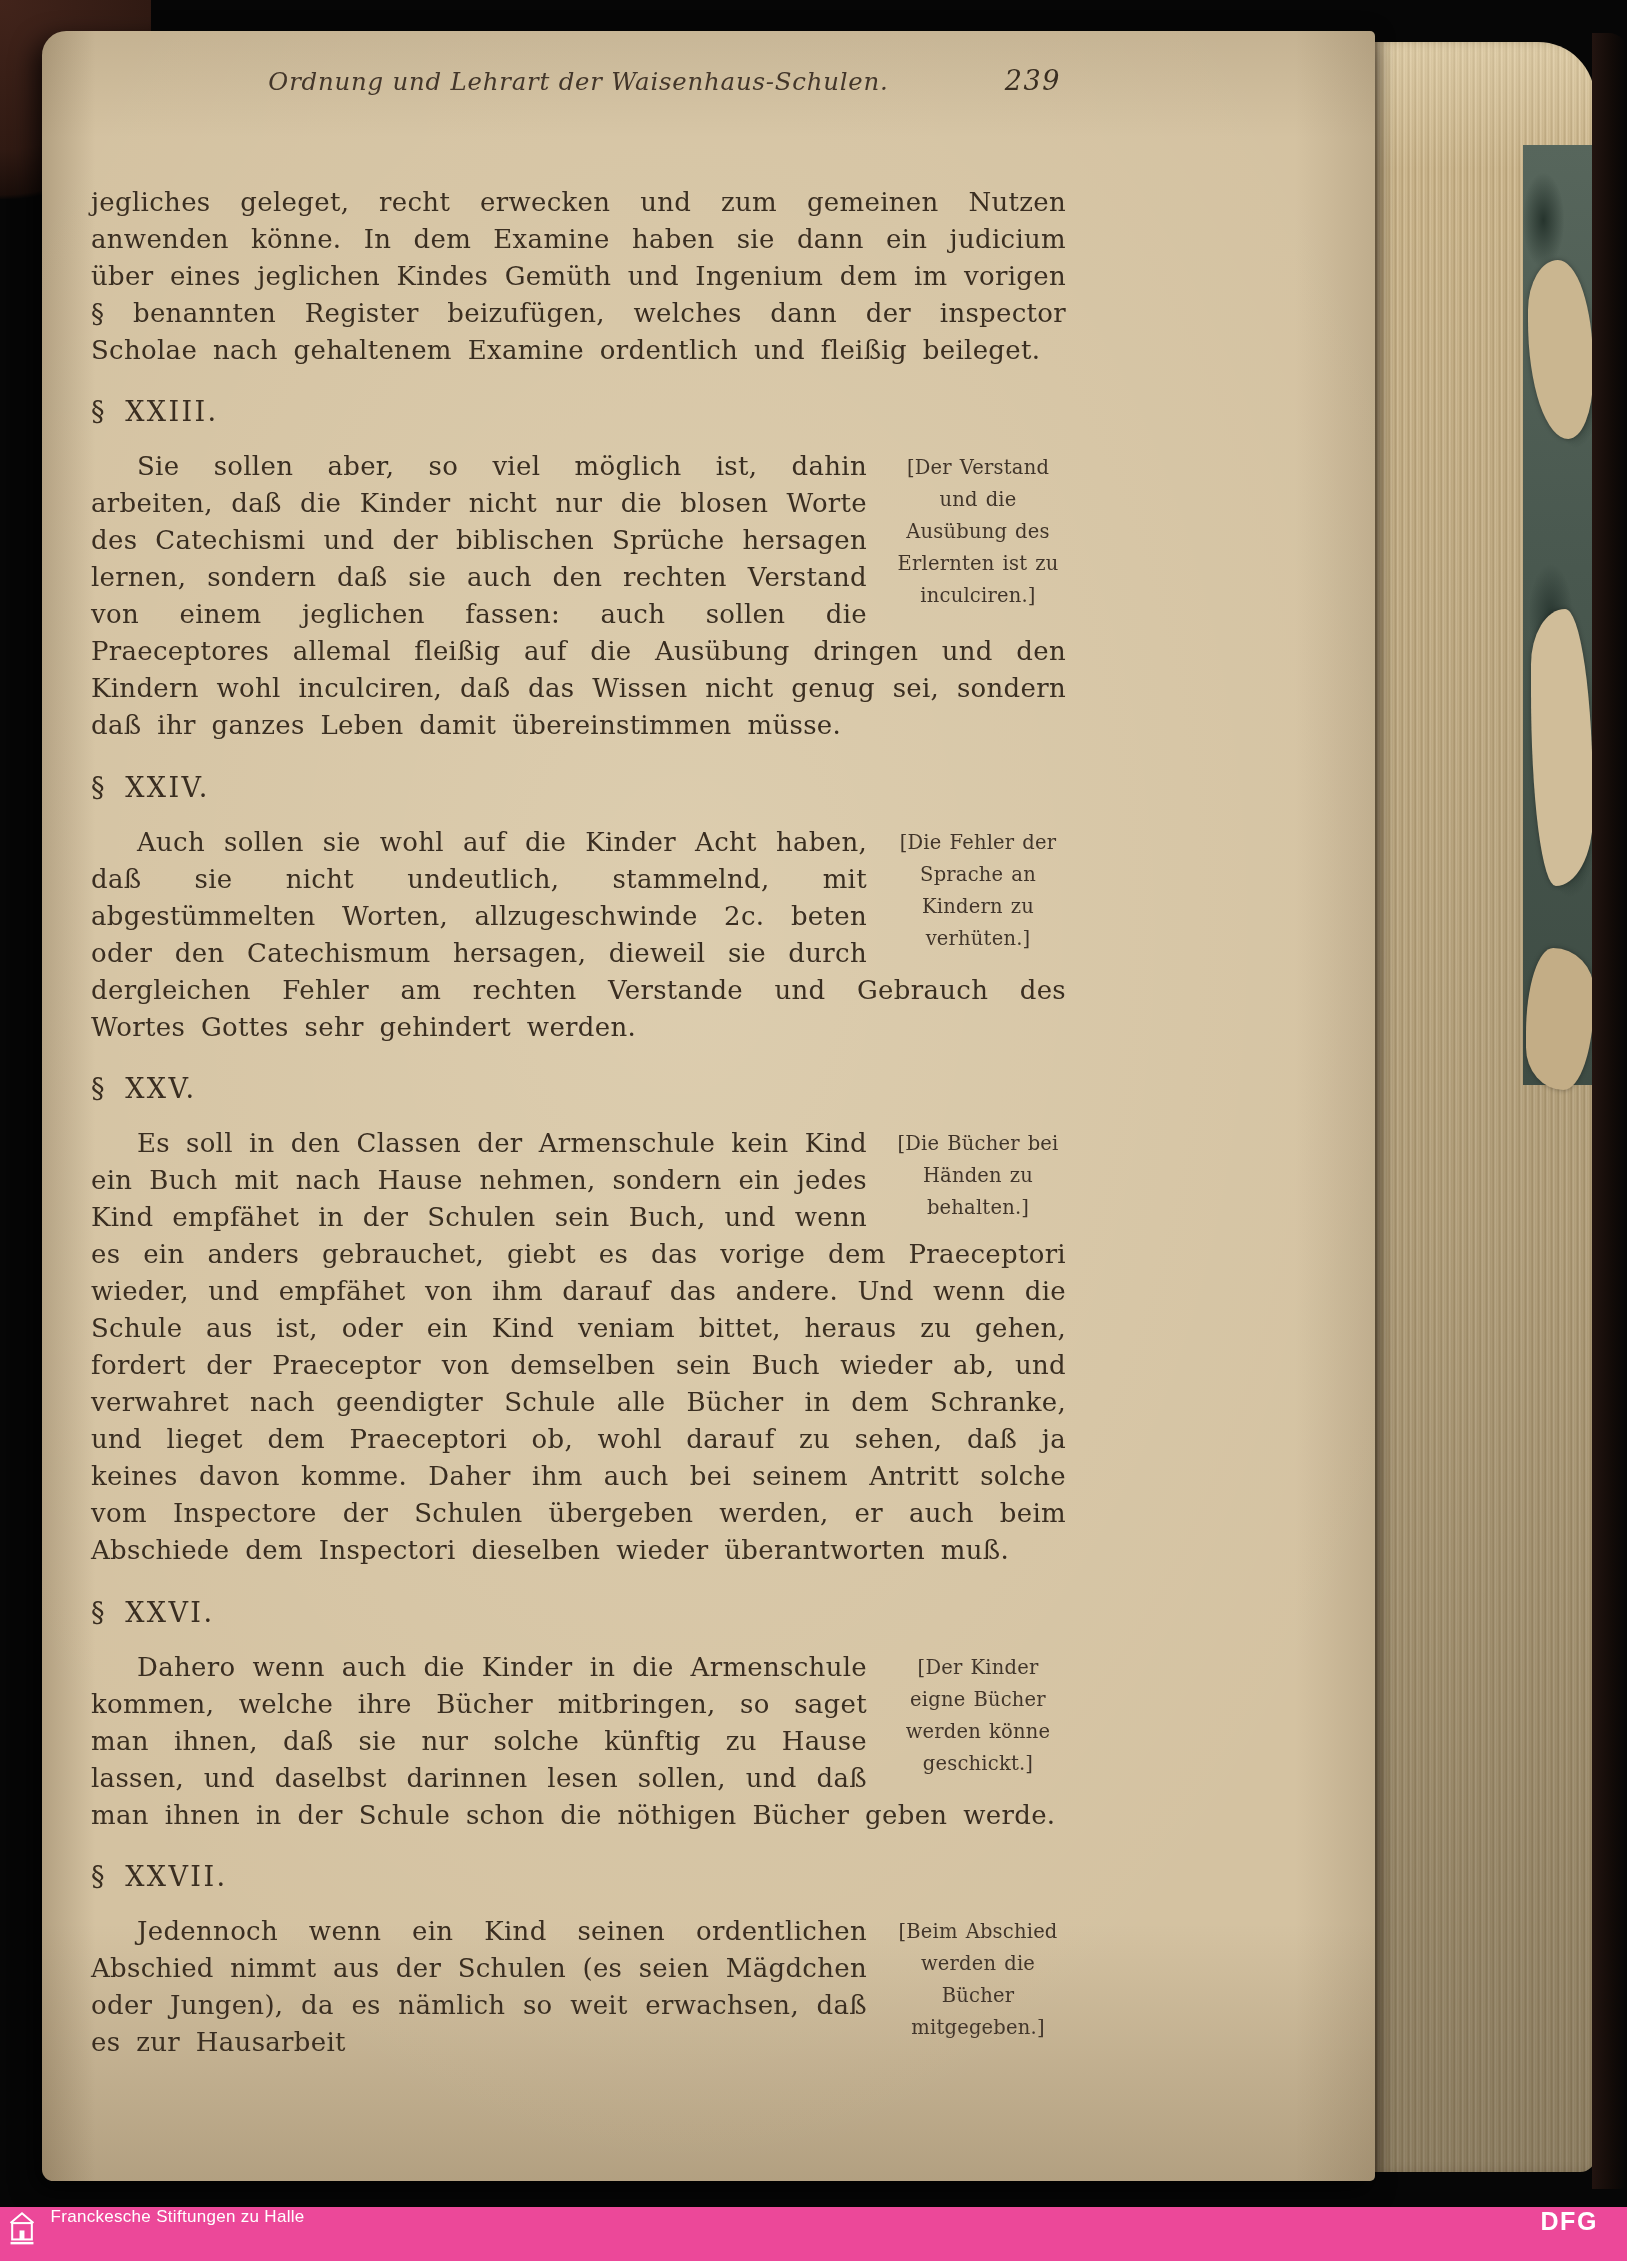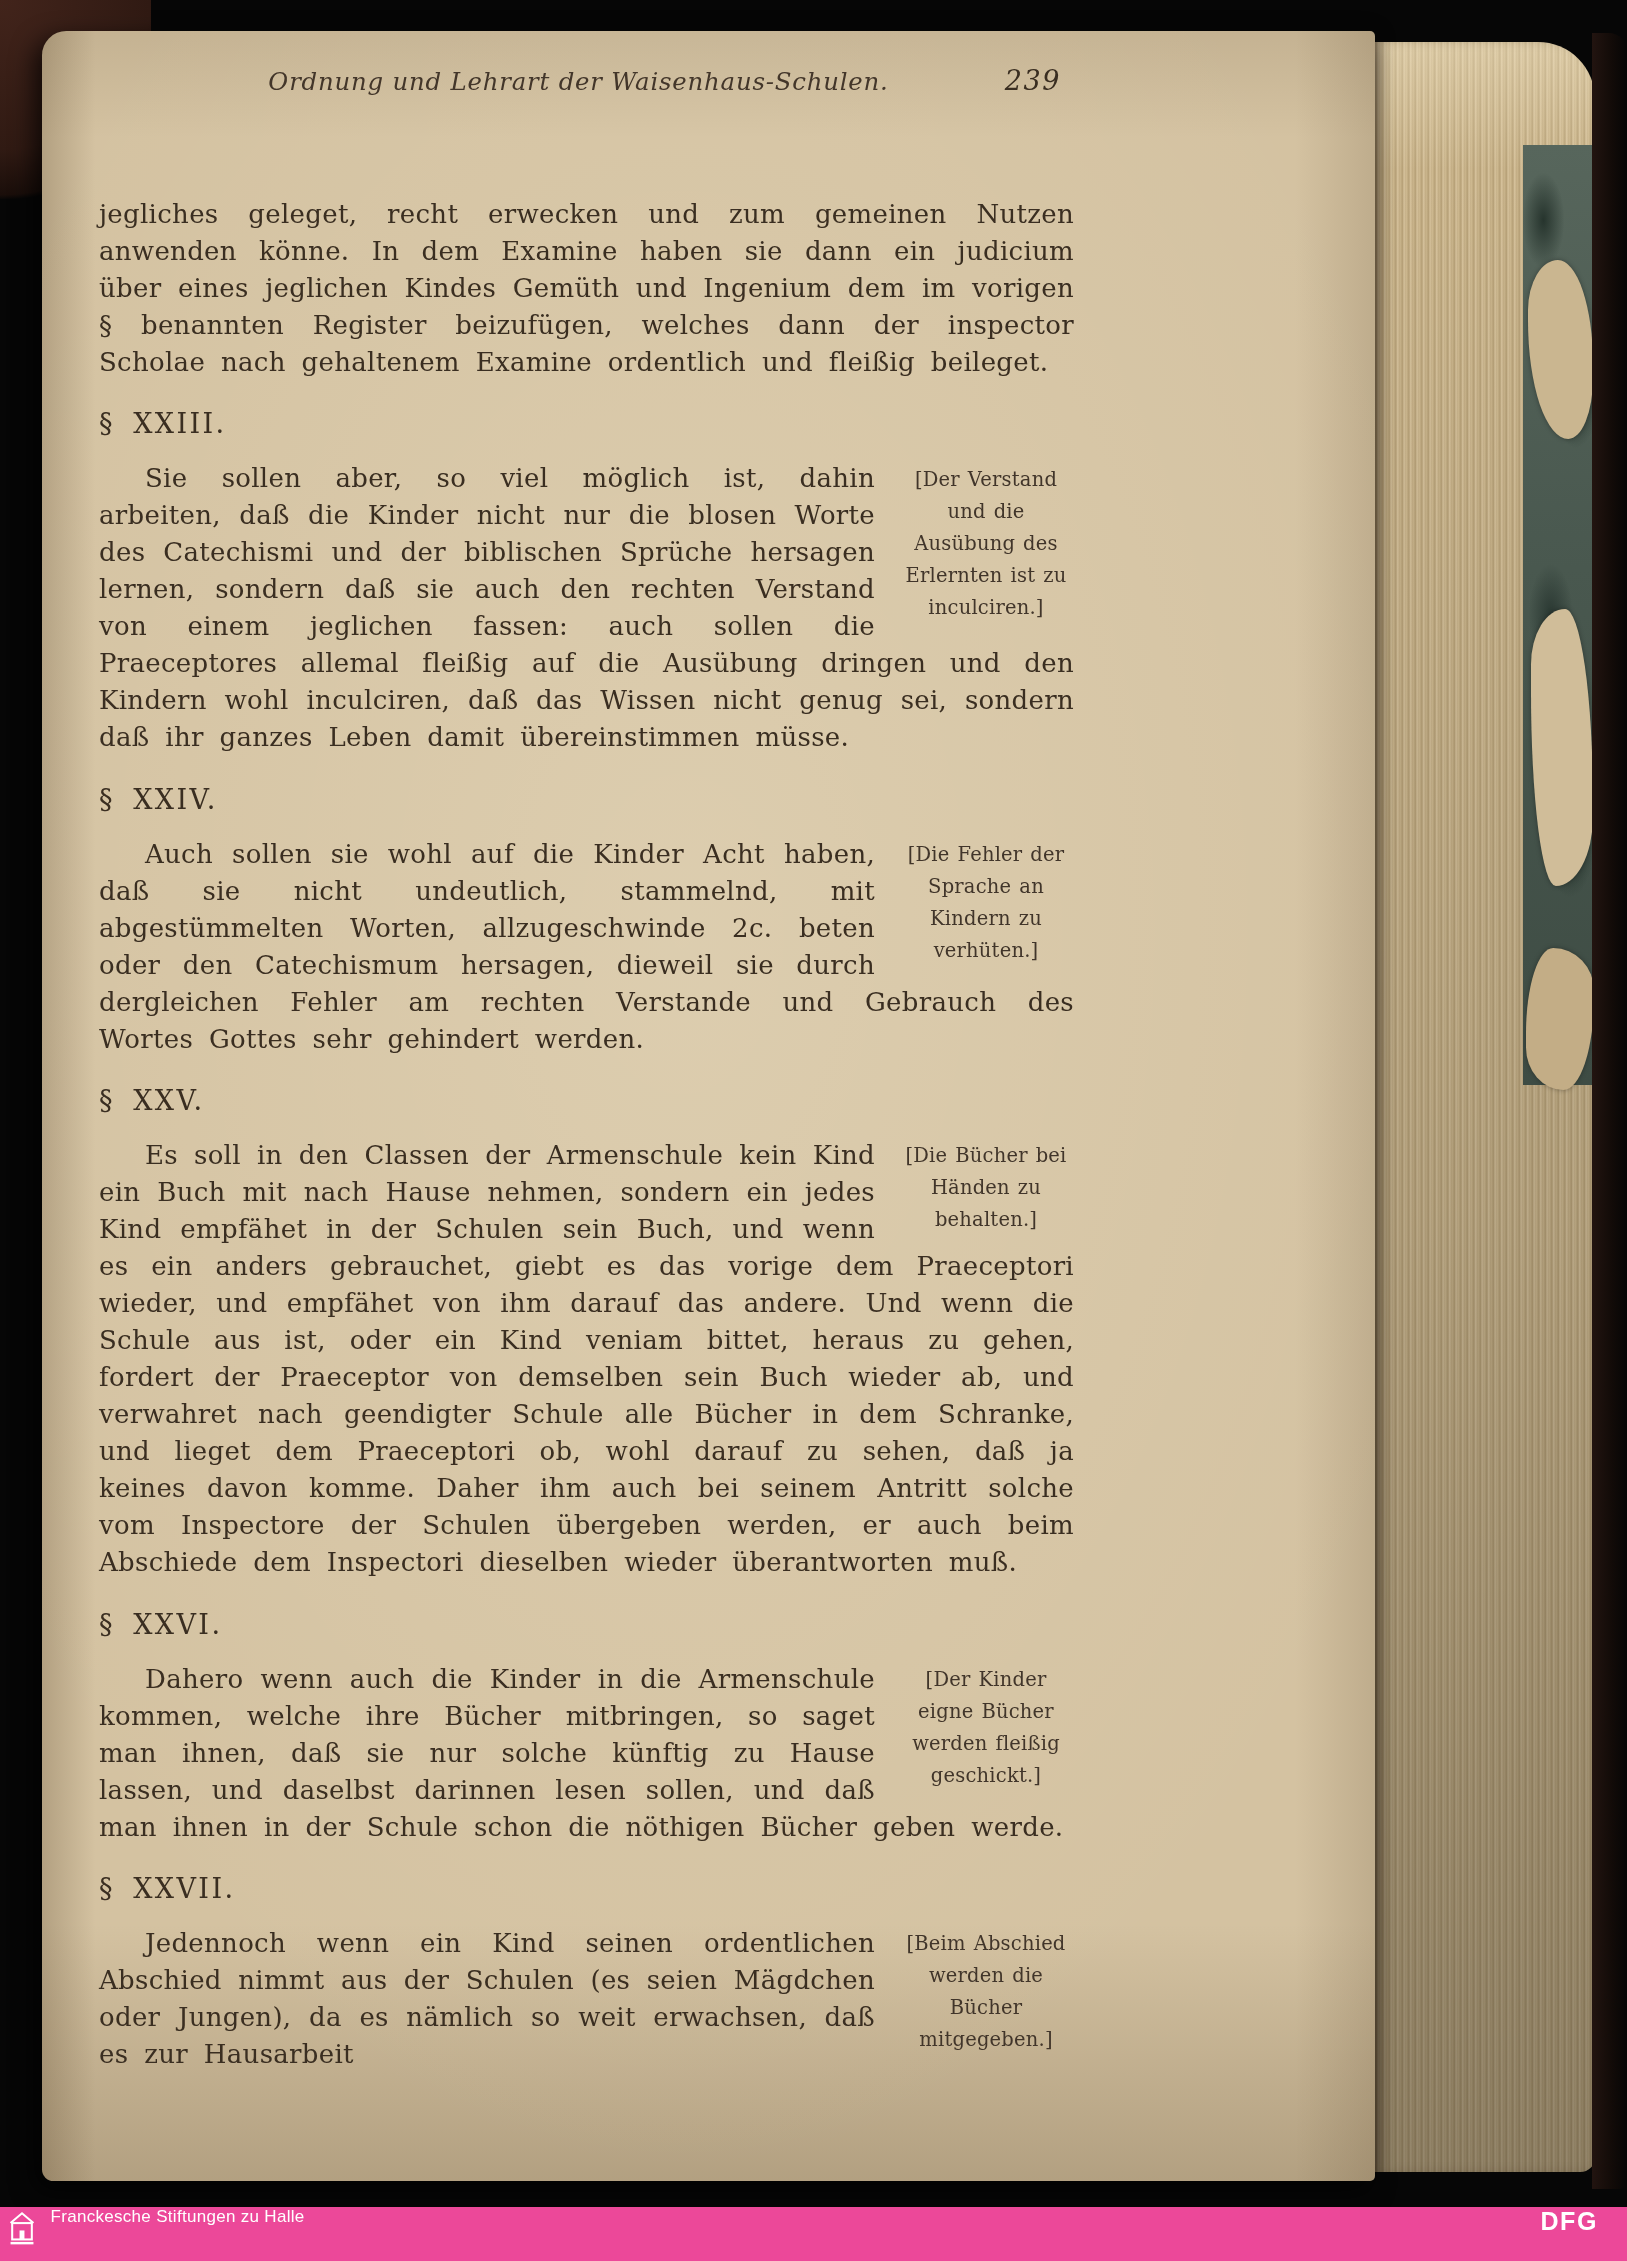--- a/index.html
+++ b/index.html
@@ -69,29 +69,28 @@
     height: 36px;
     font-size: 24.4px;
     letter-spacing: 0.8px;
     color: #43362a;
     font-style: italic;
   }
   .rh-title { display: block; text-align: center; }
   .rh-page  { position: absolute; right: 4.9px; top: -1.6px; font-size: 27px; letter-spacing: 1.6px; color: #3a2e21; text-align: center; }
 
   .content {
-    position: absolute; left: 49px; top: 165px;
+    position: absolute; left: 49px; top: 153px;
     width: 975px;
     font-size: 26px;
     line-height: 37px;
     text-align: justify;
     word-spacing: 7.3px;
     letter-spacing: 0.3px;
     color: #3a2e21;
-    margin-left: 8px;
   }
 
   .para { clear: both; margin: 0; }
   .para.indent { text-indent: 46px; }
 
   .section-heading {
     clear: both;
     text-align: left;
     font-size: 27px;
     letter-spacing: 2.4px;
@@ -174,21 +173,21 @@
     </div>
 
     <div class="section-heading">§ XXV.</div>
     <div class="para indent">
       <span class="margin-note">[Die Bücher bei Händen zu behalten.]</span>
       <span>Es soll in den Classen der Armenschule kein Kind ein Buch mit nach Hause nehmen, sondern ein jedes Kind empfähet in der Schulen sein Buch, und wenn es ein anders gebrauchet, giebt es das vorige dem Praeceptori wieder, und empfähet von ihm darauf das andere. Und wenn die Schule aus ist, oder ein Kind veniam bittet, heraus zu gehen, fordert der Praeceptor von demselben sein Buch wieder ab, und verwahret nach geendigter Schule alle Bücher in dem Schranke, und lieget dem Praeceptori ob, wohl darauf zu sehen, daß ja keines davon komme. Daher ihm auch bei seinem Antritt solche vom Inspectore der Schulen übergeben werden, er auch beim Abschiede dem Inspectori dieselben wieder überantworten muß.</span>
     </div>
 
     <div class="section-heading">§ XXVI.</div>
     <div class="para indent">
-      <span class="margin-note">[Der Kinder eigne Bücher werden fleißig geschickt.]</span>
+      <span class="margin-note">[Der Kinder eigne Bücher werden könne geschickt.]</span>
       <span>Dahero wenn auch die Kinder in die Armenschule kommen, welche ihre Bücher mitbringen, so saget man ihnen, daß sie nur solche künftig zu Hause lassen, und daselbst darinnen lesen sollen, und daß man ihnen in der Schule schon die nöthigen Bücher geben werde.</span>
     </div>
 
     <div class="section-heading">§ XXVII.</div>
     <div class="para indent">
       <span class="margin-note">[Beim Abschied werden die Bücher mitgegeben.]</span>
       <span>Jedennoch wenn ein Kind seinen ordentlichen Abschied nimmt aus der Schulen (es seien Mägdchen oder Jungen), da es nämlich so weit erwachsen, daß es zur Hausarbeit</span>
     </div>
 
   </div>

